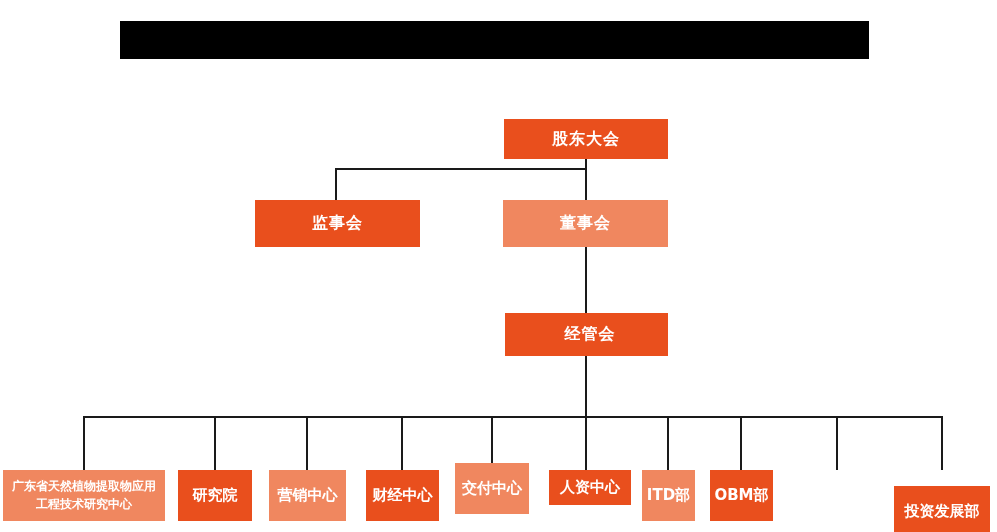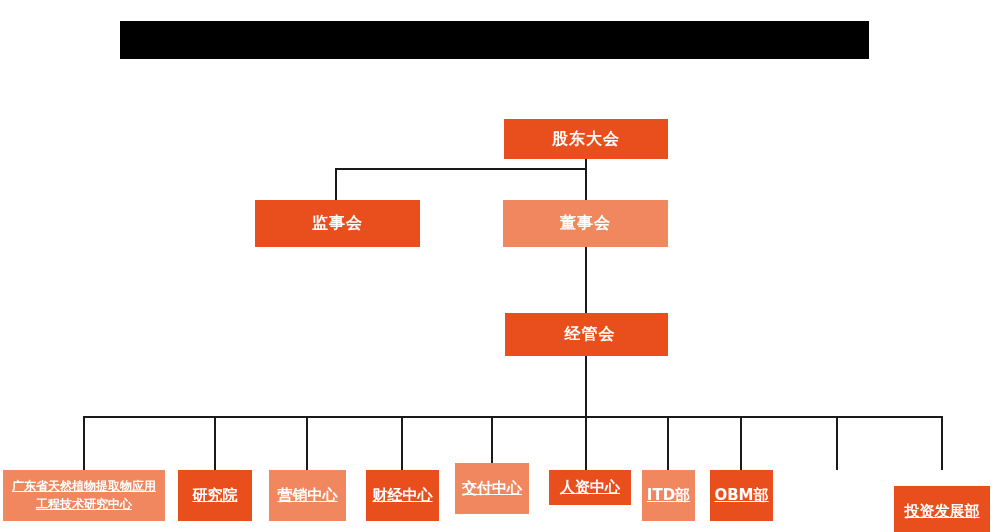--- a/index.html
+++ b/index.html
@@ -25,21 +25,21 @@
     align-items: center;
     justify-content: center;
     text-align: center;
     color: var(--text, #fff);
     font-weight: bold;
     box-sizing: border-box;
   }
   .node.primary   { background: var(--primary, #E94F1D); }
   .node.secondary { background: var(--secondary, #F0875F); }
   .node.lvl-main  { font-size: 16px; letter-spacing: 1px; }
-  .node.lvl-dept  { font-size: 15px; text-decoration: underline; }
+  .node.lvl-dept  { font-size: 15px; }
   .node.lvl-dept-long { font-size: 12px; line-height: 1.45; padding: 2px 6px; }
   .connector {
     position: absolute;
     background: var(--connector, #000);
   }
 </style>
 </head>
 <body>
 
 <div class="canvas">

